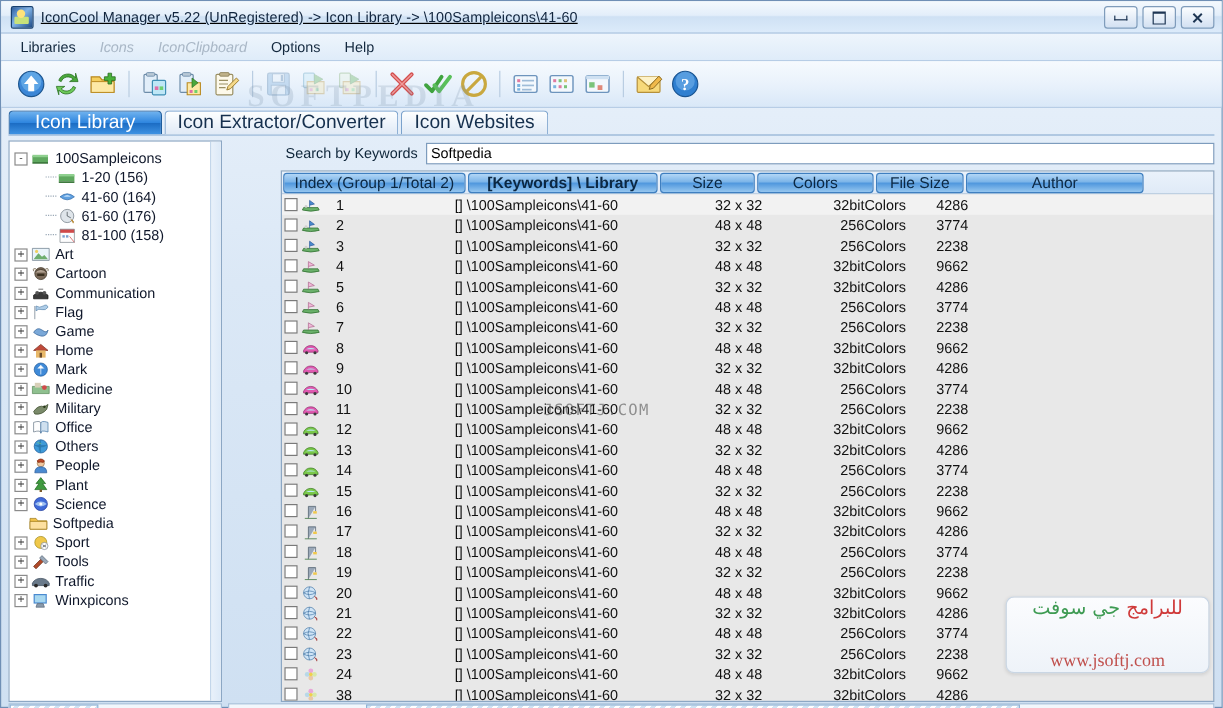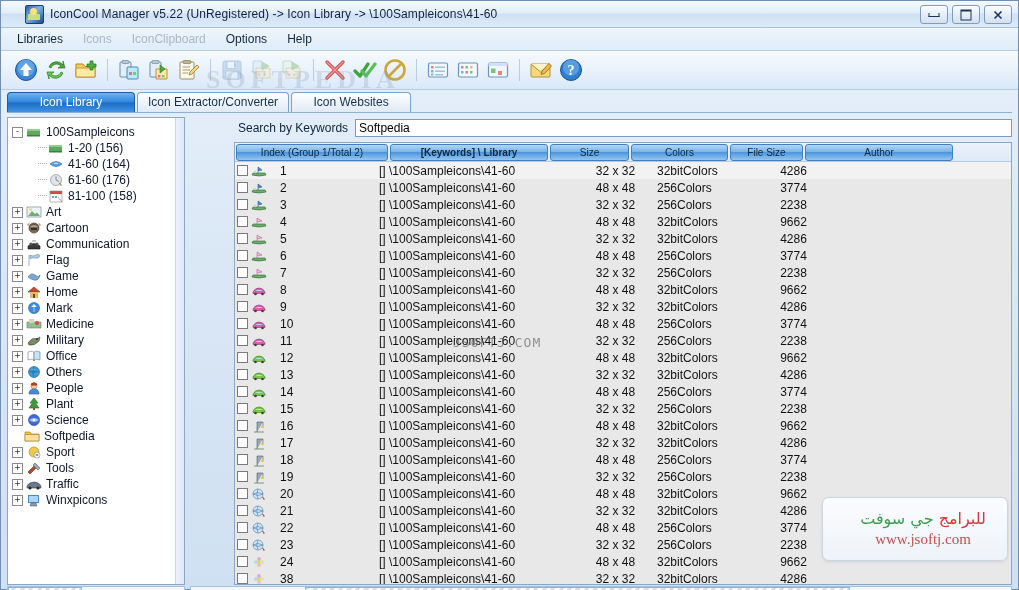--- a/index.html
+++ b/index.html
@@ -15,22 +15,23 @@
     background:linear-gradient(to bottom,#eaf2fb 0%,#dbe8f6 40%,#cfe0f2 100%);
     border:1px solid #6f8fb5;
     box-sizing:border-box;
   }
 
   
   .titlebar{
     position:relative;height:26px;
     background:linear-gradient(to bottom,#f4f9fd 0%,#e3eefa 45%,#cfe1f4 50%,#dcebfa 100%);
     display:flex;align-items:center;
-    padding-left:24px;
+    padding-left:8px;
     border-bottom:1px solid #a8c2de;
+    text-decoration:underline;
   }
   .titlebar .ticon{
     width:17px;height:17px;margin-right:6px;flex:0 0 auto;
     background:linear-gradient(135deg,#2f5f9e,#7fb3e8 45%,#1d4a85);
     border:1px solid #16406f;border-radius:2px;
     position:relative;overflow:hidden;
   }
   .titlebar .ticon:before{
     content:"";position:absolute;left:2px;top:8px;width:12px;height:6px;
     background:#c8e27a;border-radius:1px;
@@ -57,21 +58,21 @@
   
   .menubar{
     height:22px;display:flex;align-items:center;
     background:linear-gradient(to bottom,#eef5fc,#dfecf9);
     border-bottom:1px solid #b7cde6;
     padding-left:10px;
   }
   .menuitem{
     font-size:12px;color:#14293f;padding:2px 14px 2px 6px;cursor:default;white-space:nowrap;
   }
-  .menuitem.disabled{color:#a9b7c6;}
+  .menuitem.disabled{color:#a9b7c6;font-style:italic;}
 
   
   .toolbar{
     height:38px;display:flex;align-items:center;
     background:linear-gradient(to bottom,#f6fafe 0%,#e8f1fb 55%,#d9e8f8 100%);
     border-bottom:1px solid #b7cde6;
     padding-left:10px;position:relative;
   }
   .tbtn{width:30px;height:30px;position:relative;display:inline-block;}
   .tbtn svg{position:absolute;left:3px;top:3px;}
@@ -93,21 +94,21 @@
     background:transparent;
   }
   .tab{
     height:20px;line-height:19px;
     margin-right:2px;
     padding:0 10px;min-width:120px;text-align:center;
     border:1px solid #7ba2cc;
     border-bottom:none;
     border-radius:4px 4px 0 0;
     background:linear-gradient(to bottom,#fdfefe,#eef4fb 50%,#e0eaf6);
-    color:#16304e;font-size:12px;white-space:nowrap;
+    color:#16304e;font-size:16px;white-space:nowrap;
     box-sizing:border-box;
   }
   .tab.active{
     background:linear-gradient(to bottom,#6fb2ef 0%,#2f86df 48%,#1c6dc4 52%,#3f93e4 100%);
     color:#ffffff;border-color:#1d5c9c;
     font-weight:normal;
     min-width:128px;
   }
   .tabline{height:1px;background:#8fb0d3;margin:0 6px;}
 
@@ -164,38 +165,38 @@
   .hdrrow{
     height:19px;display:flex;align-items:center;
     background:linear-gradient(to bottom,#eaf2fb,#dfeaf7);
     border-bottom:1px solid #b5cae0;
     padding:0 1px;box-sizing:border-box;
   }
   .hcell{
     height:17px;line-height:16px;text-align:center;
     background:linear-gradient(to bottom,#b2d6f6 0%,#7bb4e8 45%,#4e96dd 50%,#95c6ef 100%);
     border:1px solid #3f7fc0;border-radius:3px;
-    color:#0b2742;font-size:10px;
+    color:#0b2742;font-size:13px;
     margin-right:2px;box-sizing:border-box;
     overflow:hidden;white-space:nowrap;
   }
   .hfill{flex:1;height:17px;}
 
   .row{
     height:17px;display:flex;align-items:center;font-size:12px;color:#111;
     box-sizing:border-box;
   }
   .row.alt{background:#f2f2f2;}
   .c-check{width:14px;flex:0 0 14px;display:flex;align-items:center;justify-content:center;}
   .cb{width:9px;height:9px;border:1px solid #7a7a7a;background:#fff;}
   .c-ico{width:20px;flex:0 0 20px;display:flex;align-items:center;justify-content:center;}
   .c-index{width:110px;flex:0 0 110px;padding-left:11px;box-sizing:border-box;}
   .c-lib{width:195px;flex:0 0 195px;}
   .c-size{width:83px;flex:0 0 83px;text-align:center;}
-  .c-colors{width:98px;flex:0 0 98px;text-align:left;}
+  .c-colors{width:98px;flex:0 0 98px;text-align:right;}
   .c-fsize{width:77px;flex:0 0 77px;text-align:center;}
   .c-author{flex:1;}
 
   
   .bottombar{
     height:14px;display:flex;align-items:center;padding:0 6px;box-sizing:border-box;
   }
   .hsb{
     height:12px;border:1px solid #a7c0da;background:#f2f7fc;position:relative;box-sizing:border-box;
   }
@@ -207,23 +208,22 @@
   .hsb.tree{width:178px;flex:0 0 178px;}
   .hsb.grid{flex:1;margin-left:5px;}
 
   
   .wm-jsoft{
     position:absolute;right:10px;bottom:28px;
     width:168px;height:62px;
     background:linear-gradient(to bottom,#fbfcfe,#eef3f9);
     border:1px solid #c9d6e4;border-radius:7px;
     box-shadow:0 1px 3px rgba(0,0,0,0.10);
-    display:flex;flex-direction:column;align-items:center;justify-content:center;
+    display:flex;flex-direction:column;align-items:center;justify-content:space-between;
     pointer-events:none;
-    padding-left:16px;
   }
   .wm-ar{
     font-family:"DejaVu Sans",sans-serif;font-size:16px;direction:rtl;
     color:#3e9b53;white-space:nowrap;line-height:1.1;
   }
   .wm-ar .r{color:#cf3a3a;}
   .wm-url{
     font-family:"Liberation Serif",serif;font-size:15px;color:#c0504d;margin-top:3px;
   }
   .wm-jsoft2{

